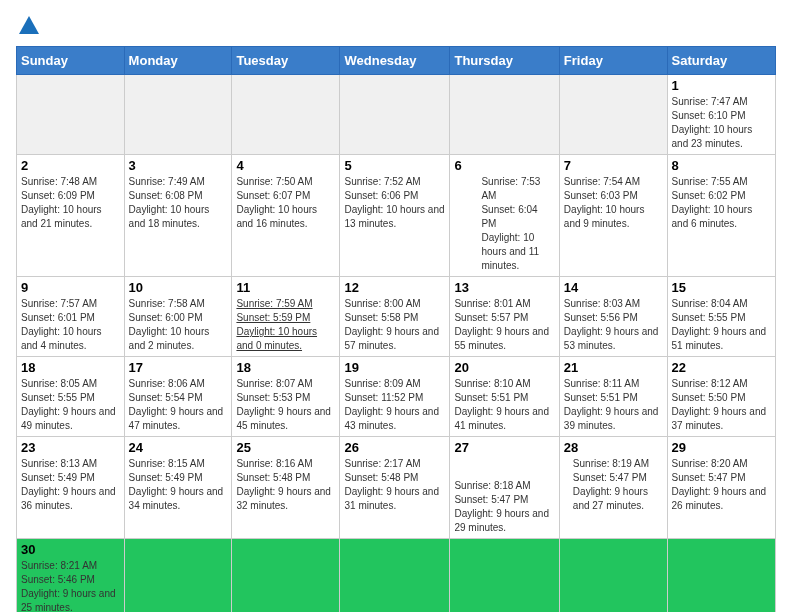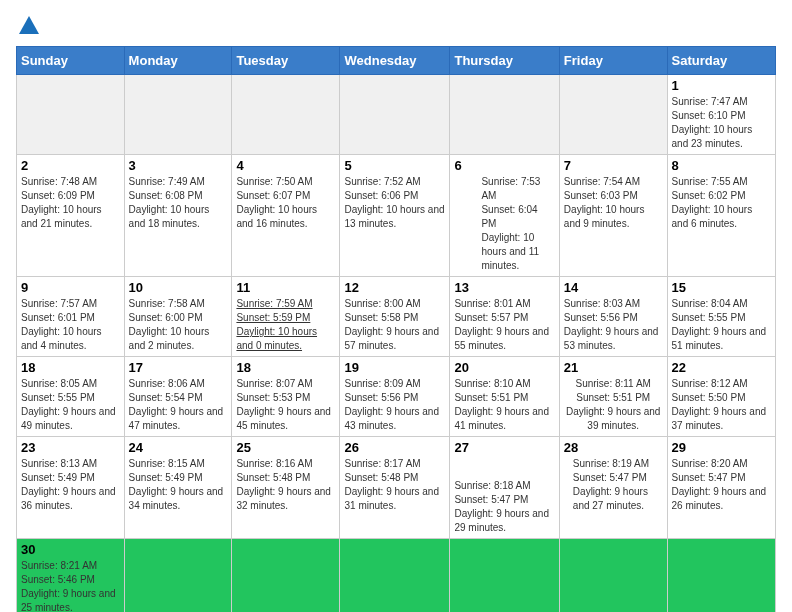--- a/index.html
+++ b/index.html
@@ -237,32 +237,32 @@
         </td>
         <td>
           <span class="day-num">18</span>
           <div class="day-info" style="white-space: pre-line;">Sunrise: 8:07 AM
 Sunset: 5:53 PM
 Daylight: 9 hours and 45 minutes.</div>
         </td>
         <td>
           <span class="day-num">19</span>
           <div class="day-info" style="white-space: pre-line;">Sunrise: 8:09 AM
-Sunset: 5:56 PM
+Sunset: 11:52 PM
 Daylight: 9 hours and 43 minutes.</div>
         </td>
         <td>
           <span class="day-num">20</span>
           <div class="day-info" style="white-space: pre-line;">Sunrise: 8:10 AM
 Sunset: 5:51 PM
 Daylight: 9 hours and 41 minutes.</div>
         </td>
         <td>
           <span class="day-num">21</span>
-          <div class="day-info" style="white-space: pre-line; text-align: center;">Sunrise: 8:11 AM
+          <div class="day-info" style="white-space: pre-line;">Sunrise: 8:11 AM
 Sunset: 5:51 PM
 Daylight: 9 hours and 39 minutes.</div>
         </td>
         <td>
           <span class="day-num">22</span>
           <div class="day-info" style="white-space: pre-line;">Sunrise: 8:12 AM
 Sunset: 5:50 PM
 Daylight: 9 hours and 37 minutes.</div>
         </td>
       </tr>
@@ -280,21 +280,21 @@
 Daylight: 9 hours and 34 minutes.</div>
         </td>
         <td>
           <span class="day-num">25</span>
           <div class="day-info" style="white-space: pre-line;">Sunrise: 8:16 AM
 Sunset: 5:48 PM
 Daylight: 9 hours and 32 minutes.</div>
         </td>
         <td>
           <span class="day-num">26</span>
-          <div class="day-info" style="white-space: pre-line;">Sunrise: 8:17 AM
+          <div class="day-info" style="white-space: pre-line;">Sunrise: 2:17 AM
 Sunset: 5:48 PM
 Daylight: 9 hours and 31 minutes.</div>
         </td>
         <td>
           <span class="day-num">27</span>
           <div class="day-info" style="white-space: pre-line; margin-top: 24px;">Sunrise: 8:18 AM
 Sunset: 5:47 PM
 Daylight: 9 hours and 29 minutes.</div>
         </td>
         <td>

